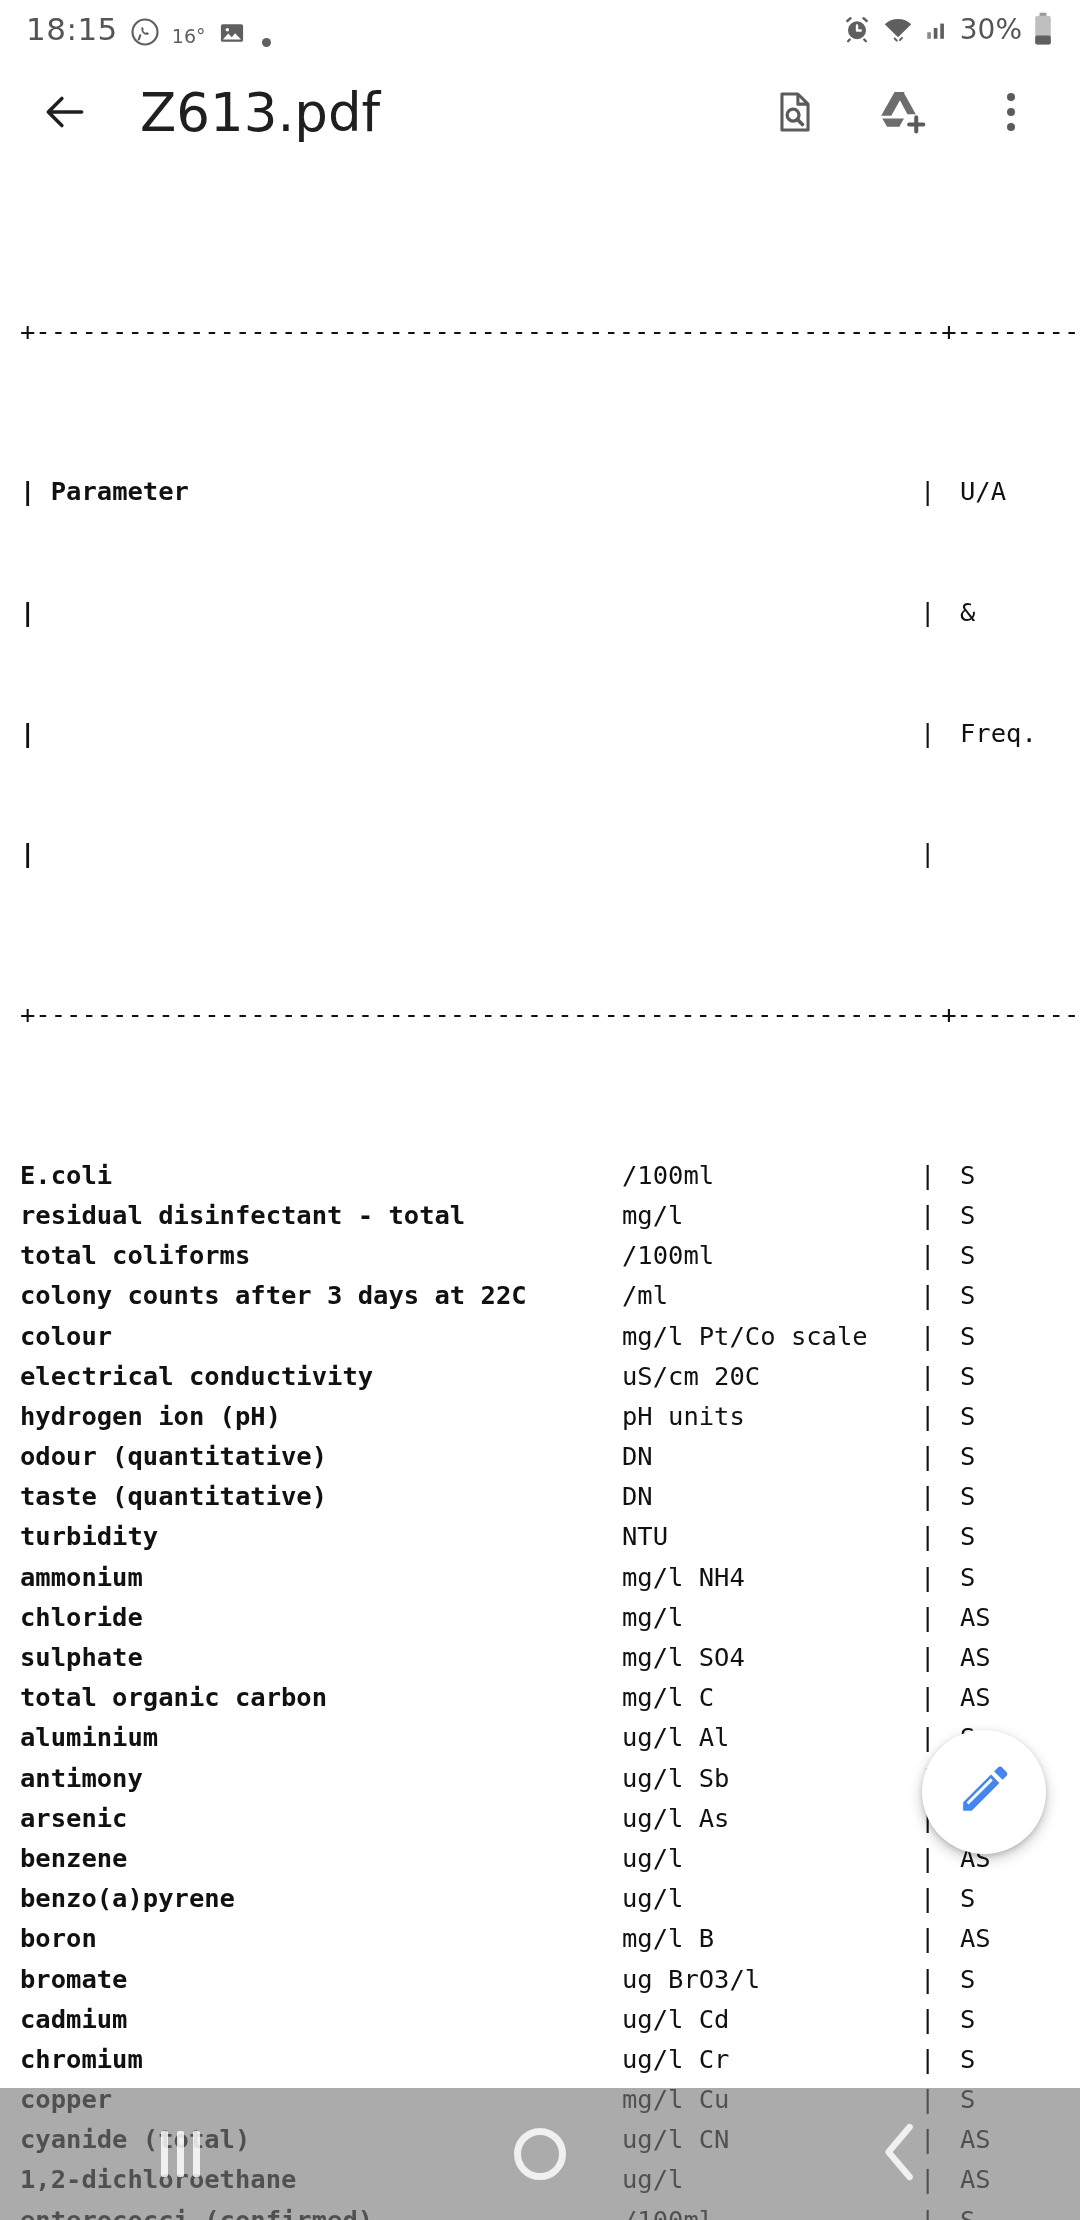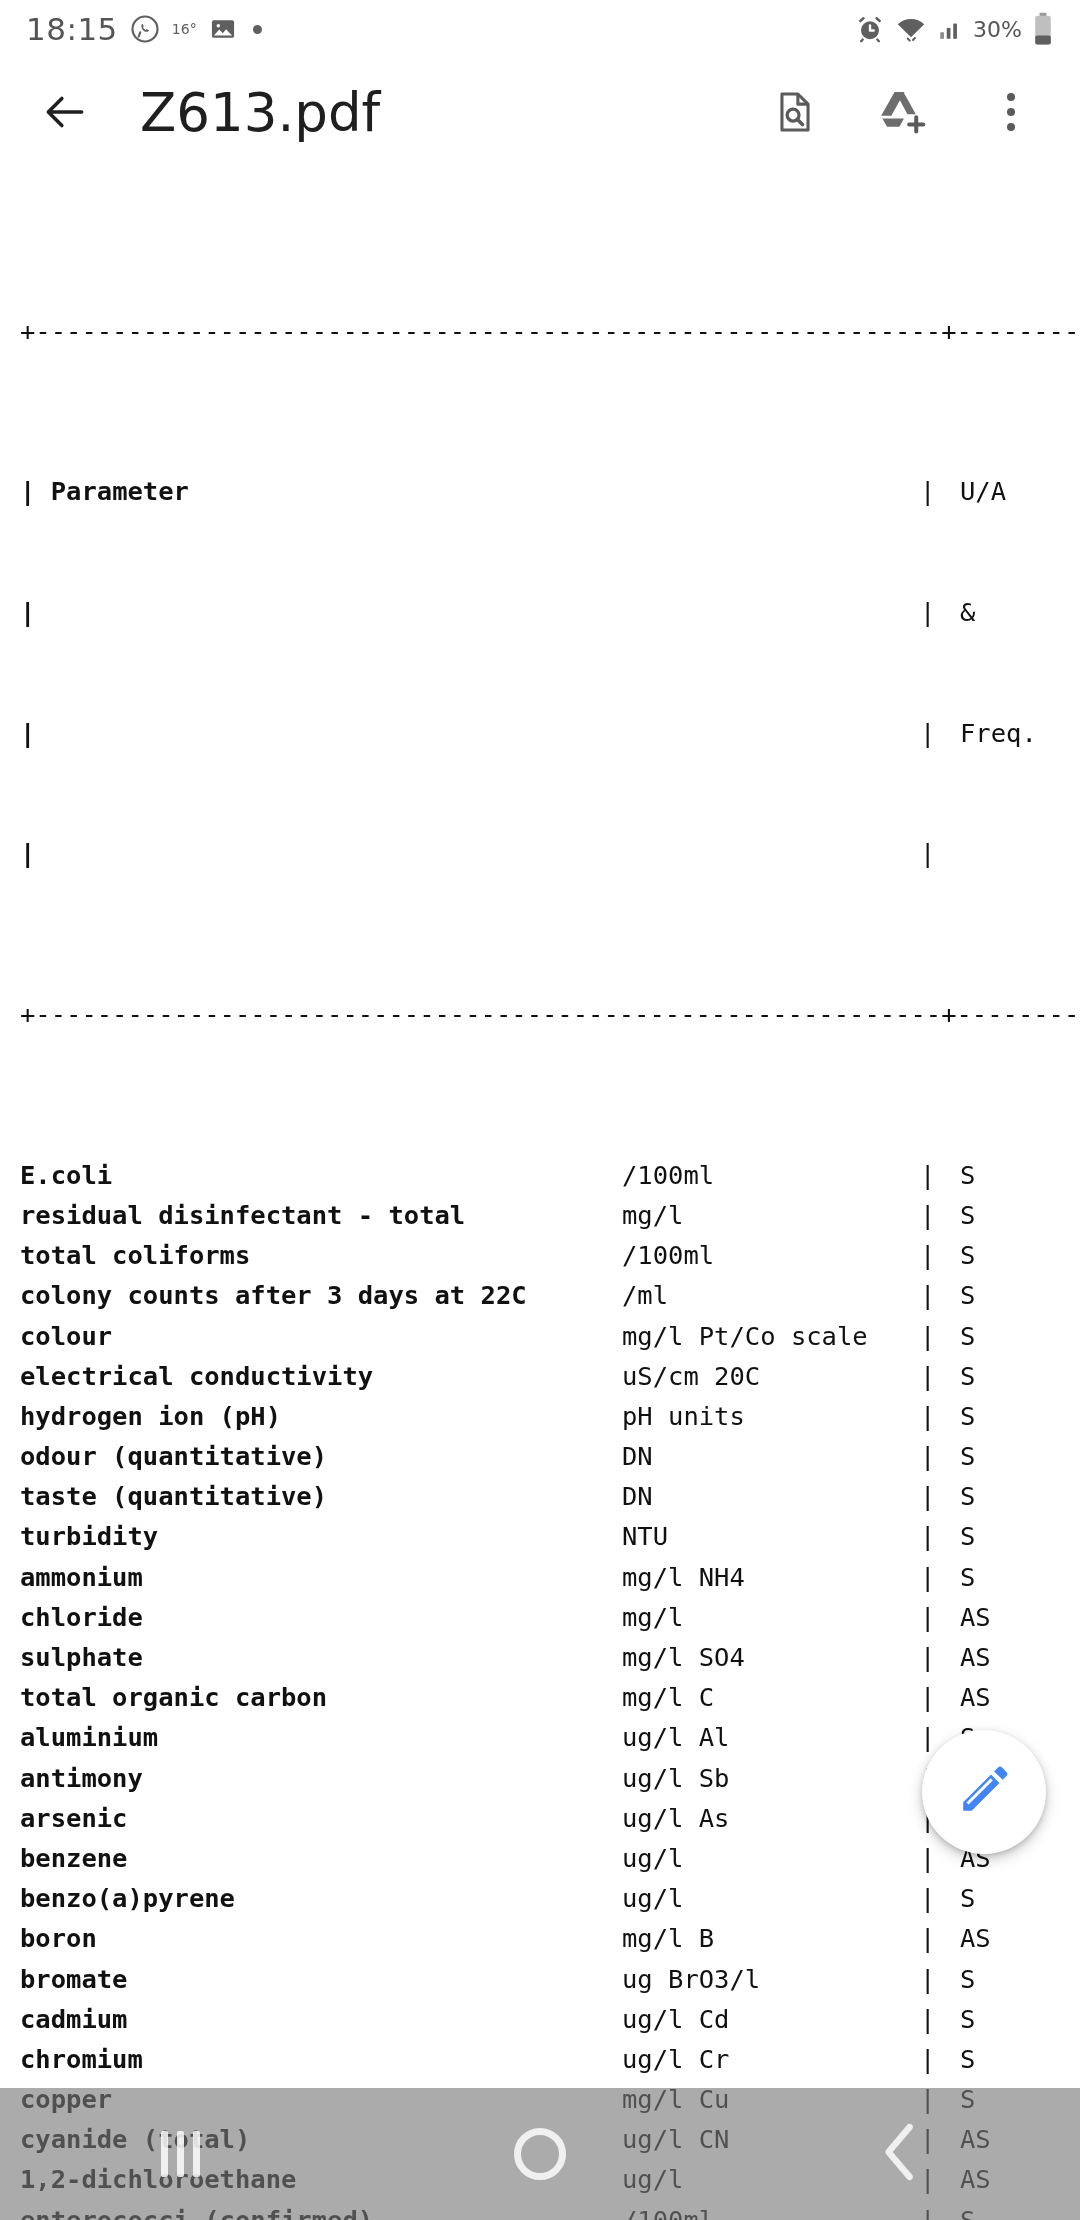--- a/index.html
+++ b/index.html
@@ -10,28 +10,28 @@
     overflow:hidden;
   }
   #root { position:relative; width:1080px; height:2220px; background:#fff; overflow:hidden; }
 
   
   .statusbar {
     position:absolute; left:0; top:0; width:1080px; height:58px;
     display:flex; align-items:center; background:#ffffff;
     padding:0 26px; color:#5f5f5f;
   }
-  .sb-left { display:flex; align-items:center; gap:12px; }
+  .sb-left { display:flex; align-items:flex-end; gap:12px; }
   .sb-right { display:flex; align-items:center; gap:10px; margin-left:auto; }
   .sb-clock {
     font-size:31px; letter-spacing:.5px; color:#555; font-weight:400;
     font-family:"DejaVu Sans", sans-serif;
   }
-  .sb-temp { font-size:14px; color:#5f5f5f; font-family:"DejaVu Sans", sans-serif; }
-  .sb-batt { font-size:22px; color:#555; font-family:"DejaVu Sans", sans-serif; letter-spacing:0px;}
+  .sb-temp { font-size:19px; color:#5f5f5f; font-family:"DejaVu Sans", sans-serif; }
+  .sb-batt { font-size:28px; color:#555; font-family:"DejaVu Sans", sans-serif; letter-spacing:0px;}
   .ico { display:inline-flex; align-items:center; justify-content:center; }
   .dot-ico { width:9px; height:9px; border-radius:50%; background:#5f5f5f; display:inline-block; margin-left:4px;}
 
   
   .appbar {
     position:absolute; left:0; top:58px; width:1080px; height:108px;
     display:flex; align-items:center; background:#ffffff; padding:0 34px;
   }
   .appbar .back { width:62px; height:62px; display:flex; align-items:center; justify-content:center; }
   .appbar .title {

